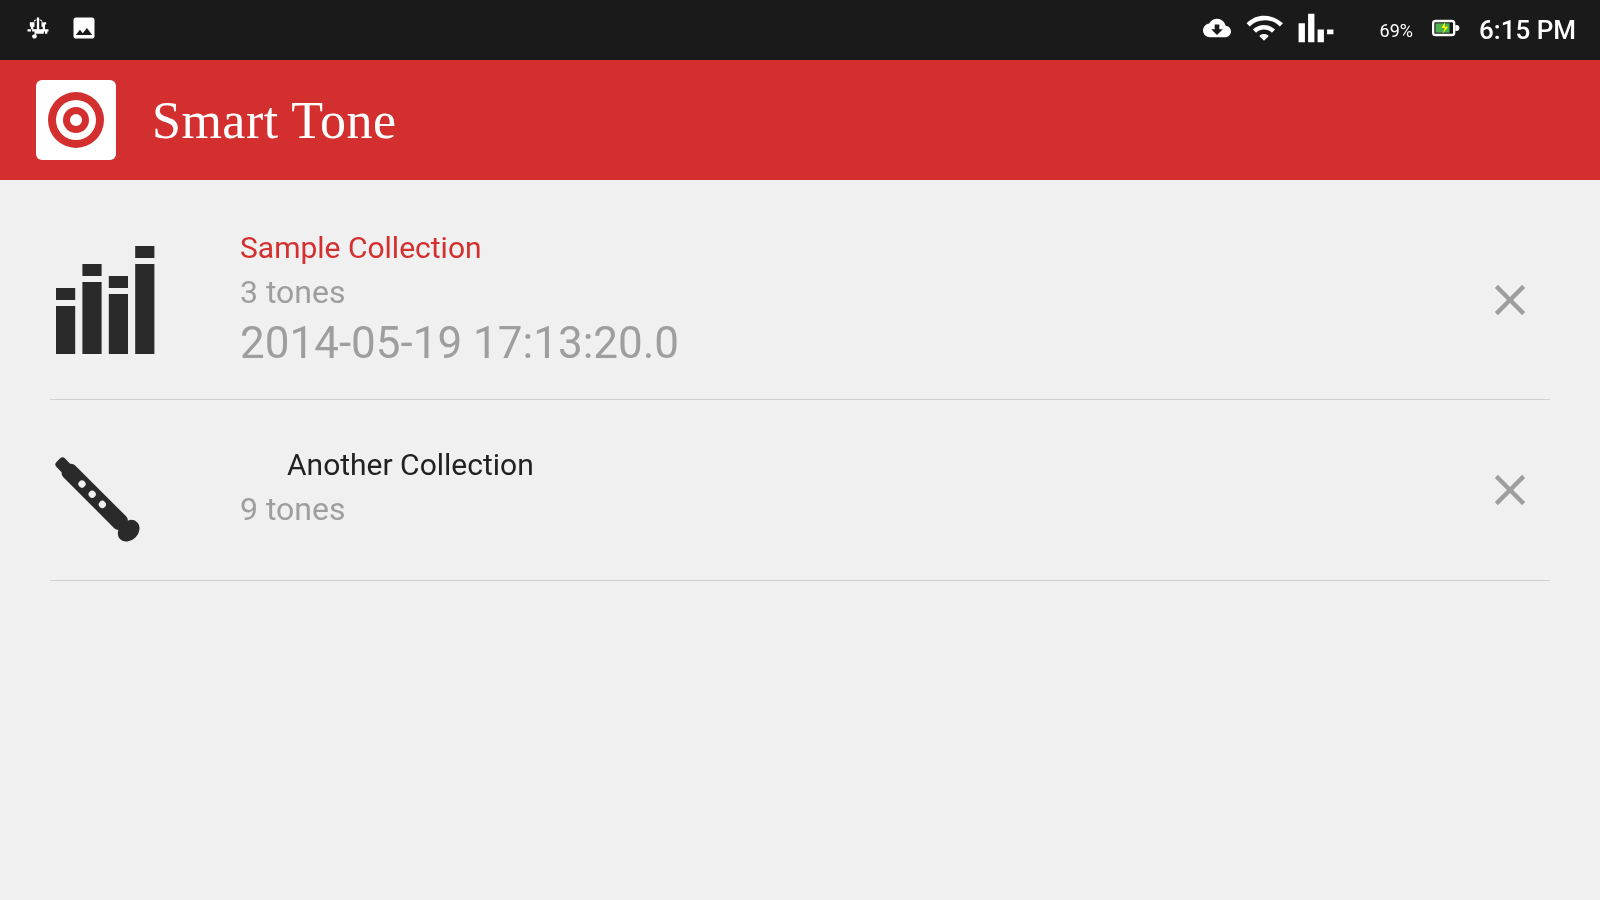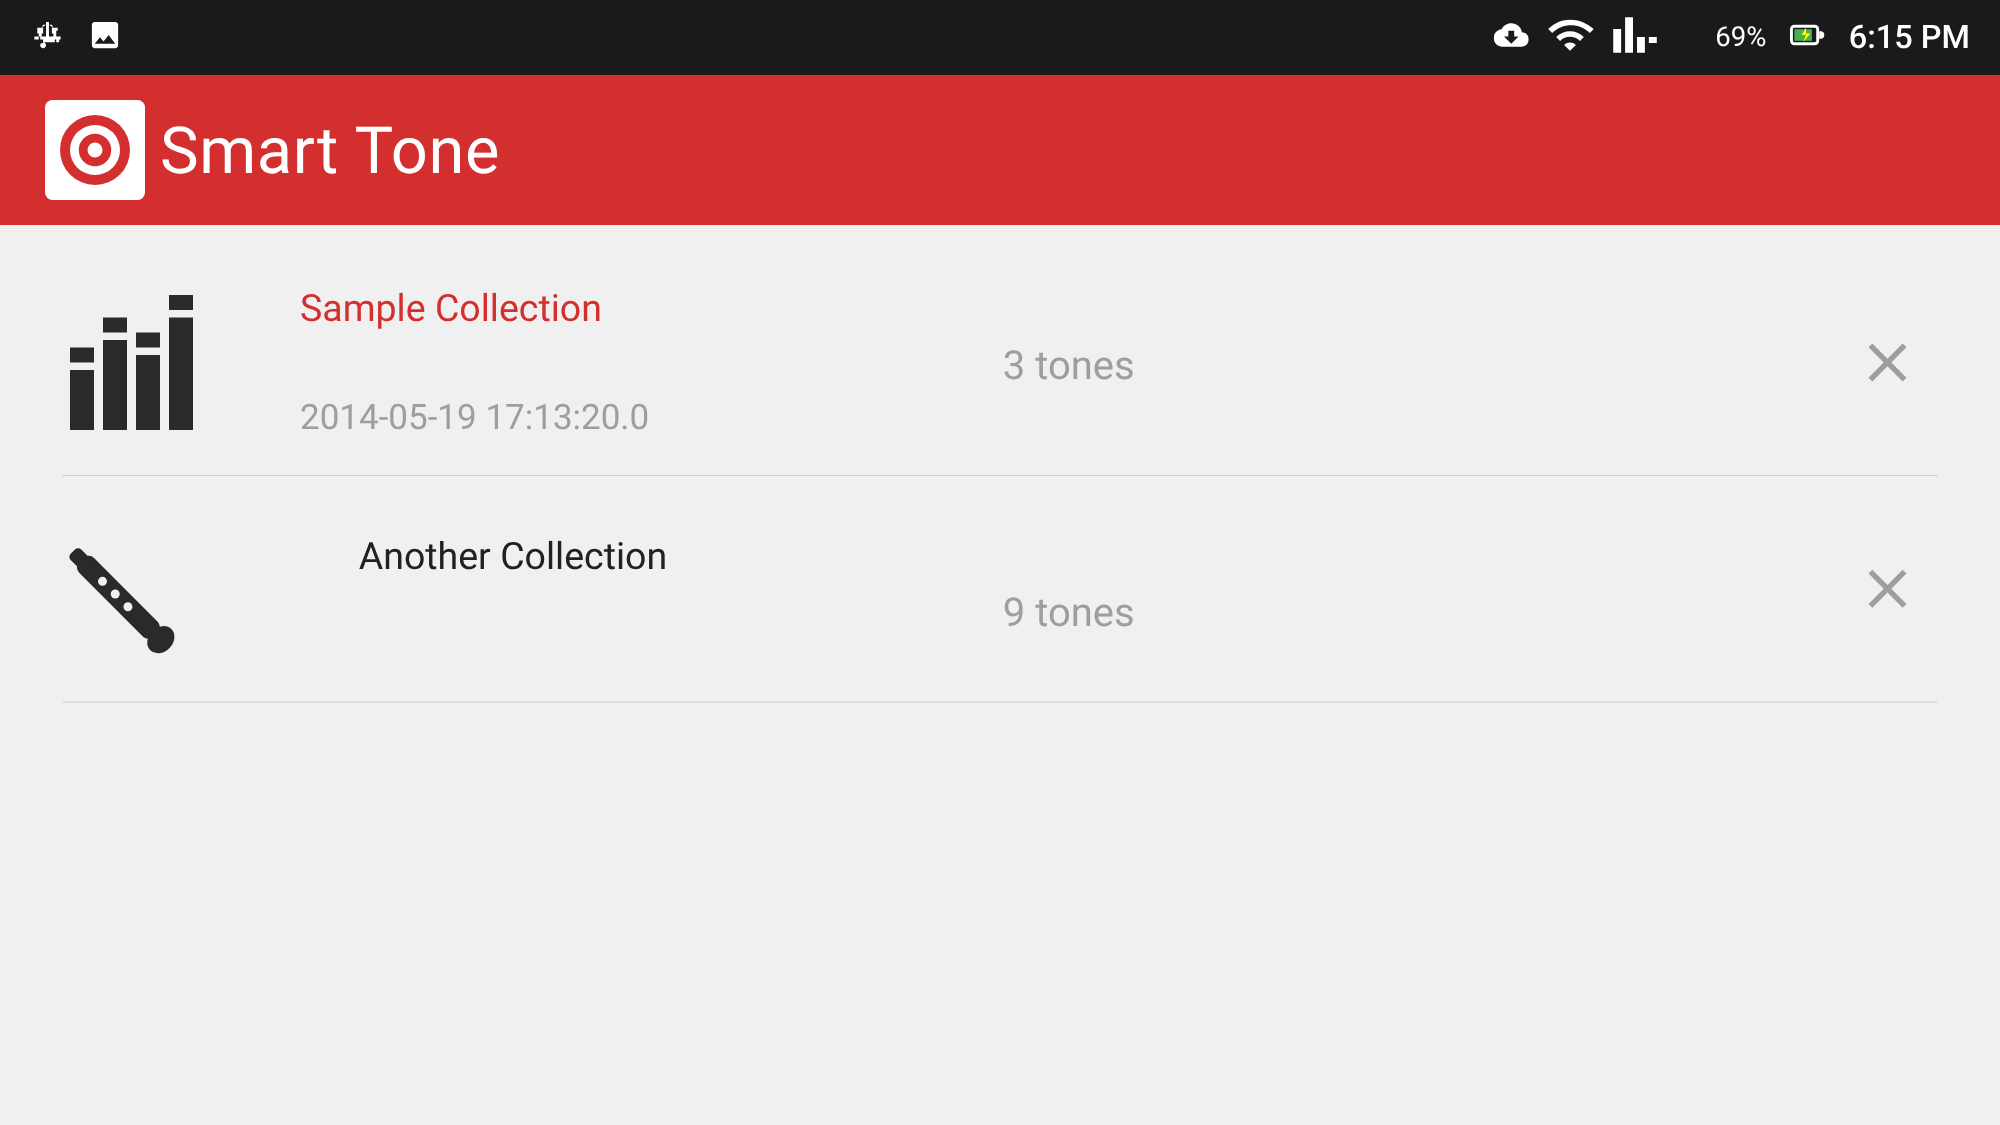--- a/index.html
+++ b/index.html
@@ -36,33 +36,34 @@
     }
 
     .status-time {
       color: white;
       font-size: 26px;
       font-weight: 500;
     }
 
     .battery-text {
       color: white;
-      font-size: 22px;
+      font-size: 18px;
       margin-left: 31px;
     }
 
     
     #app-header {
       width: 100%;
       height: 120px;
       background: #d32f2f;
       display: flex;
       align-items: center;
       padding: 0 36px;
-      gap: 12px;
+      gap: 36px;
+      font-family: Liberation Serif, serif;
     }
 
     .app-logo {
       width: 80px;
       height: 80px;
       background: white;
       border-radius: 6px;
       display: flex;
       align-items: center;
       justify-content: center;
@@ -133,26 +134,25 @@
 
     .collection-name.black {
       color: #212121;
       margin-left: 47px;
     }
 
     .collection-tones {
       color: #9e9e9e;
       font-size: 32px;
       margin-bottom: 6px;
-      text-align: center;
     }
 
     .collection-date {
       color: #9e9e9e;
-      font-size: 28px;
+      font-size: 44px;
     }
 
     .collection-delete {
       width: 80px;
       height: 80px;
       display: flex;
       align-items: center;
       justify-content: center;
       cursor: pointer;
       flex-shrink: 0;

